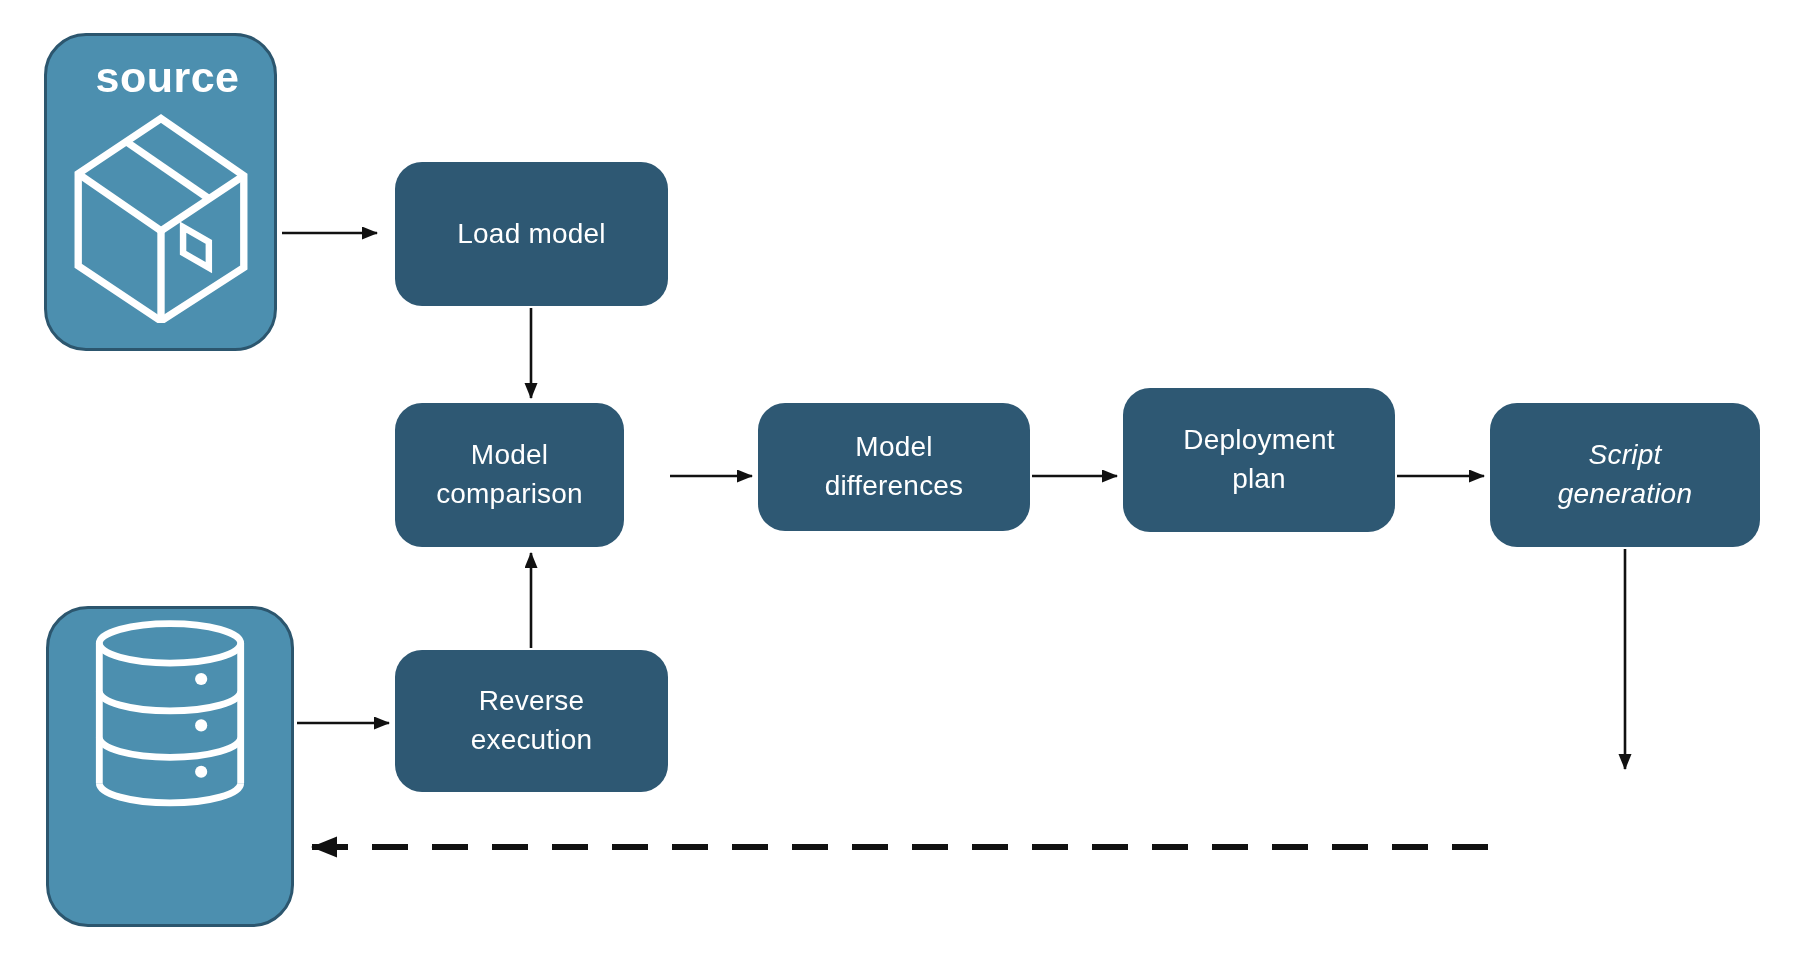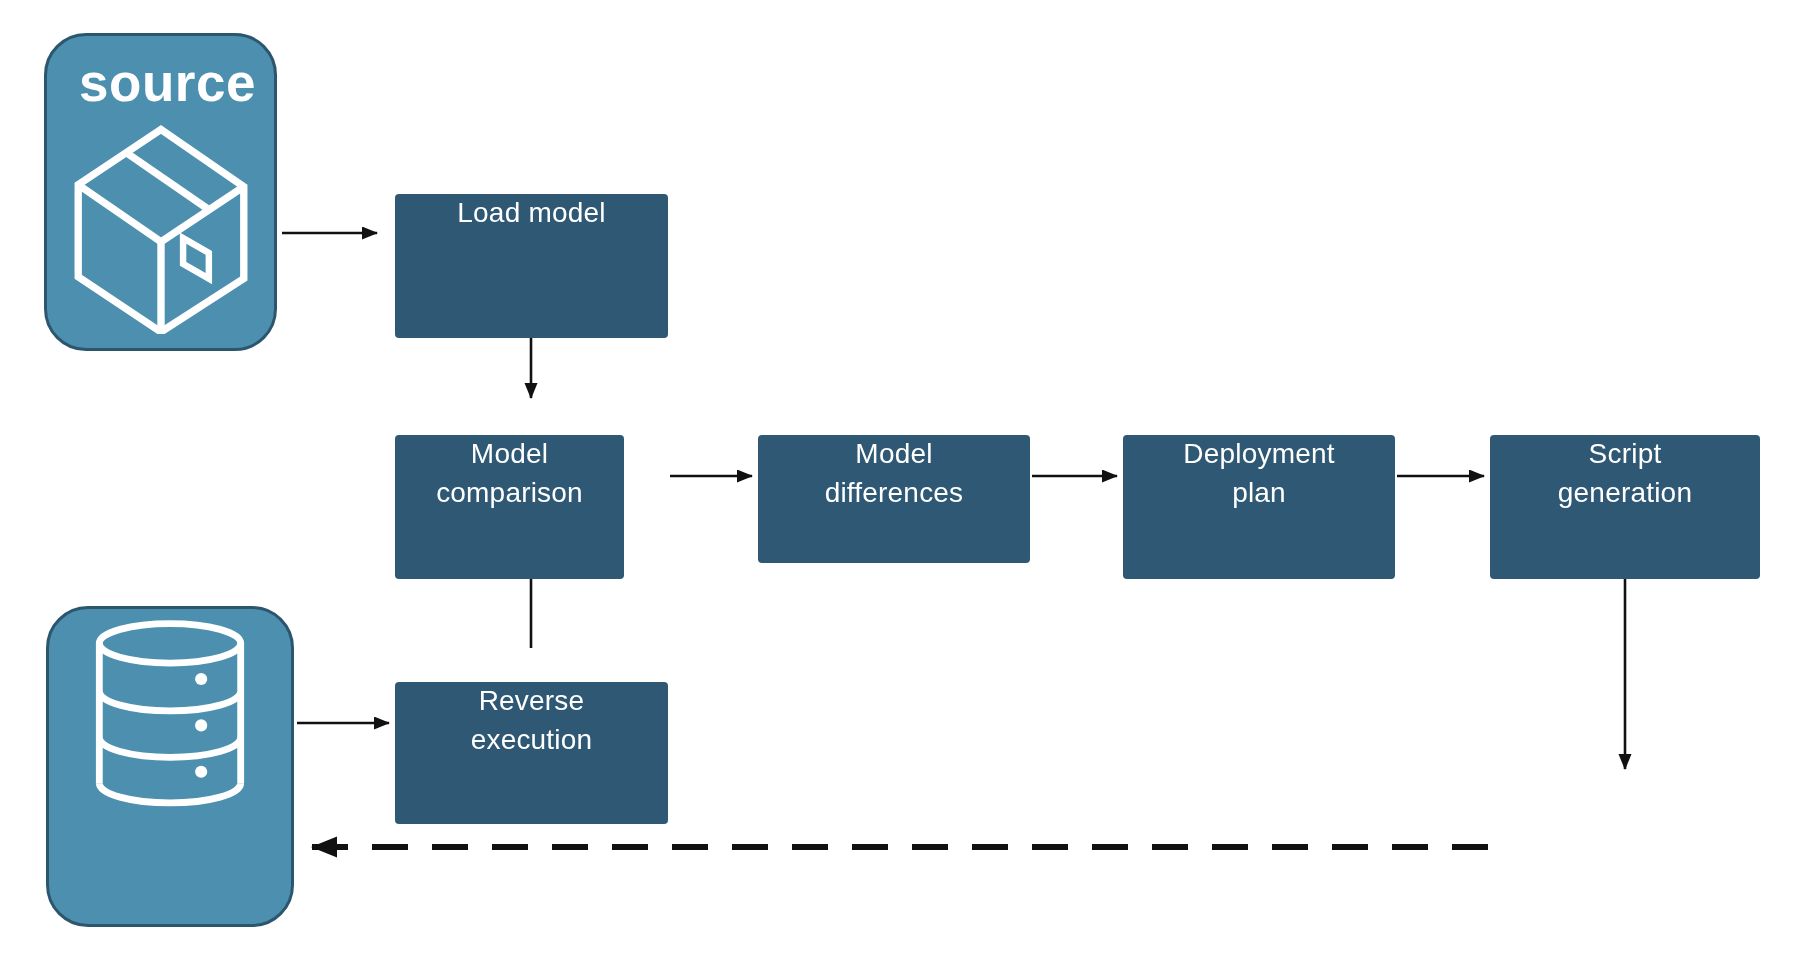--- a/index.html
+++ b/index.html
@@ -27,26 +27,25 @@
     position: absolute;
     inset: 0;
     width: 1800px;
     height: 959px;
   }
 
   
   .step {
     position: absolute;
     background: var(--step-fill);
-    border-radius: 4px;
+    border-radius: 27px;
     display: flex;
-    align-items: flex-start;
+    align-items: center;
     justify-content: center;
     color: var(--label-text);
-    margin-top: 32px;
   }
   .step .step-label {
     width: 195px;
     text-align: center;
     font-size: 28px;
     line-height: 1.38;
     letter-spacing: 0.2px;
   }
 
   
@@ -54,37 +53,37 @@
     position: absolute;
     background: var(--container-fill);
     border: 3px solid var(--container-border);
     border-radius: 42px;
     display: flex;
     flex-direction: column;
     align-items: center;
     color: var(--label-text);
   }
   .container-title {
-    font-size: 53px;
+    font-size: 43px;
     font-weight: bold;
     letter-spacing: 0.5px;
     margin-top: 18px;
     line-height: 1.1;
     margin-left: 14px;
   }
   .container-icon { display: block; margin-top: 10px; }
 
   .node-source   { left: 44px;  top: 33px;  width: 233px; height: 318px; }
   .node-target   { left: 46px;  top: 606px; width: 248px; height: 321px; }
 
   .node-load-model        { left: 395px;  top: 162px; width: 273px; height: 144px; }
   .node-model-comparison  { left: 395px;  top: 403px; width: 229px; height: 144px; }
   .node-model-differences { left: 758px;  top: 403px; width: 272px; height: 128px; }
-  .node-deployment-plan   { left: 1123px; top: 403px; width: 272px; height: 144px; }
-  .node-script-generation { left: 1490px; top: 403px; width: 270px; height: 144px; }
+  .node-deployment-plan   { left: 1123px; top: 388px; width: 272px; height: 144px; }
+  .node-script-generation { left: 1490px; top: 403px; width: 270px; height: 144px; font-style: italic; }
   .node-reverse-engineer  { left: 395px;  top: 650px; width: 273px; height: 142px; }
   .node-script-execution  { left: 1490px; top: 775px; width: 270px; height: 144px; }
 </style>
 </head>
 <body>
 
 <div class="canvas">
 
   <svg class="edges" viewBox="0 0 1800 959" xmlns="http://www.w3.org/2000/svg" aria-hidden="true">
     <defs>

